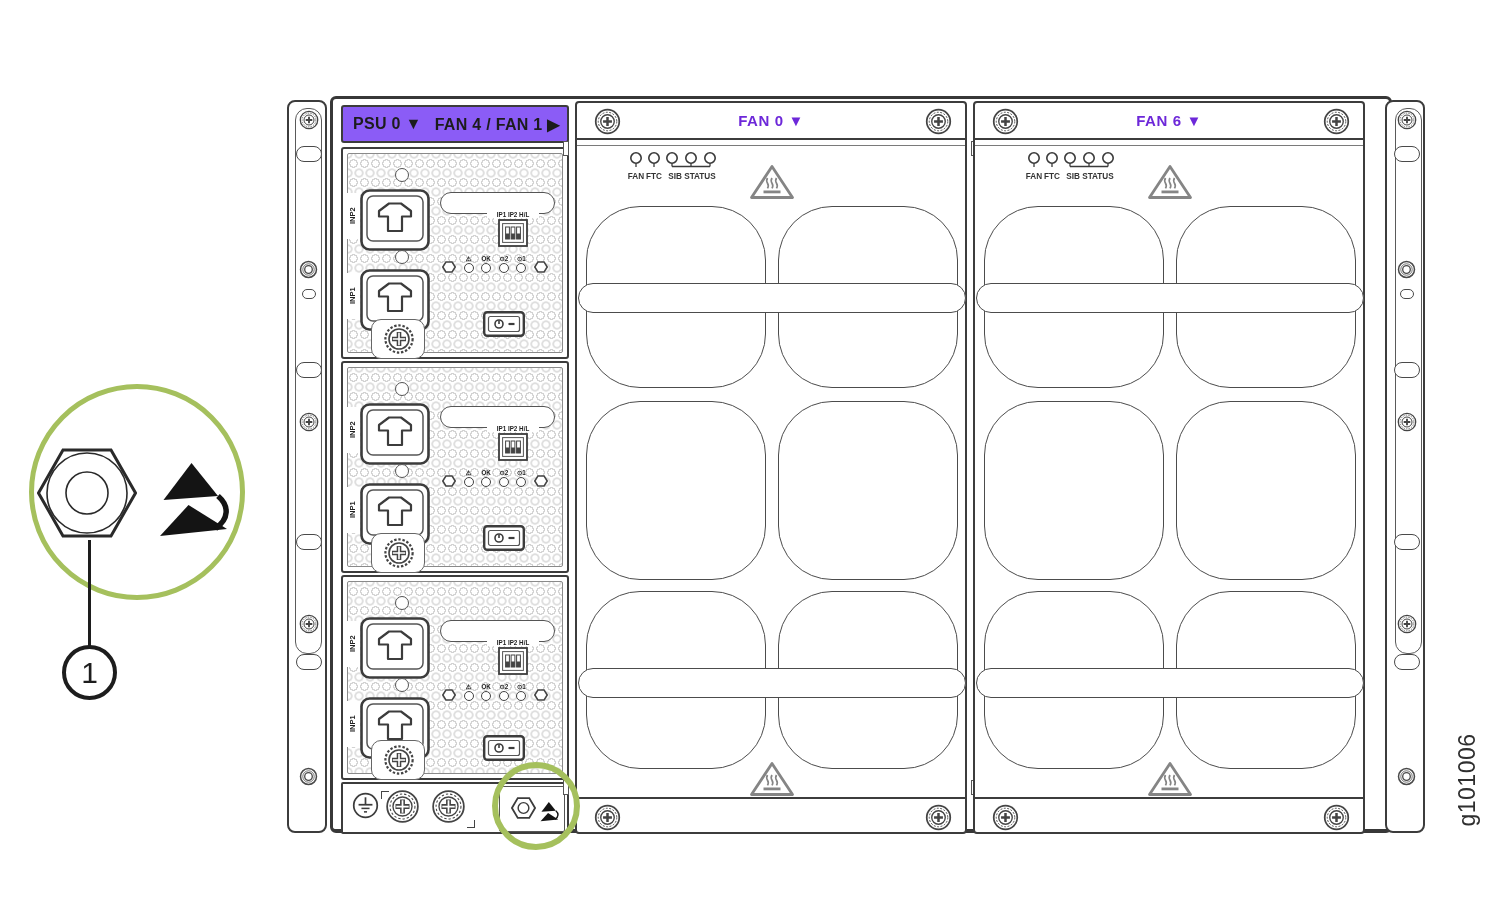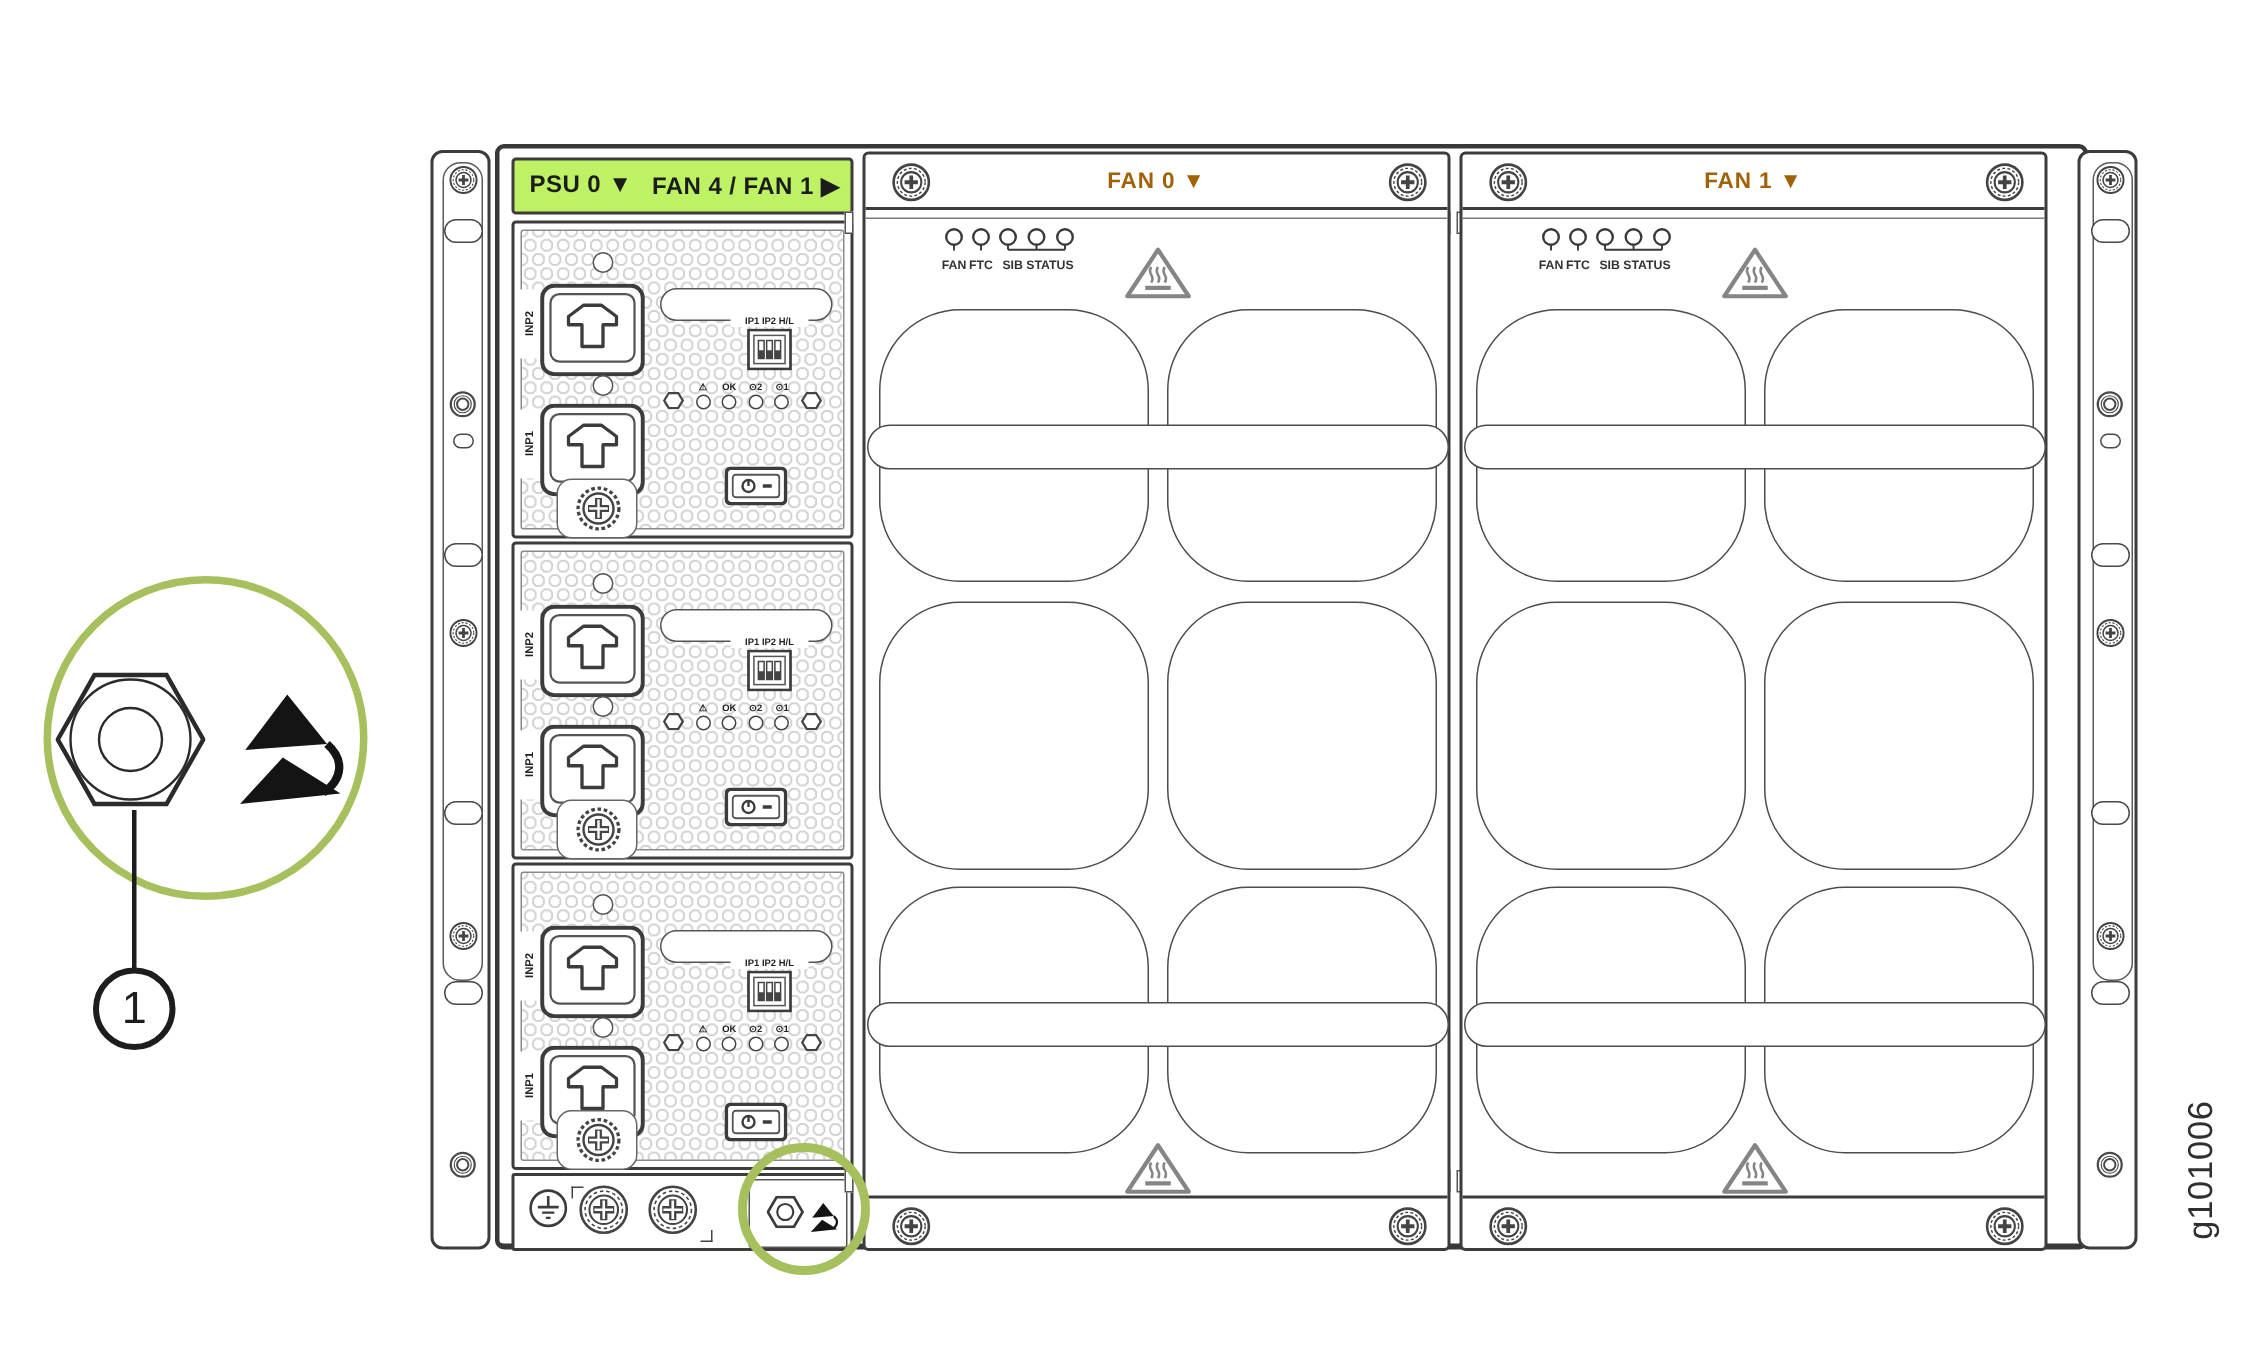--- a/index.html
+++ b/index.html
@@ -30,21 +30,21 @@
   .oval { width:26px; height:16px; border:1.5px solid #4a4a4a; border-radius:8px; background:#fff; }
   .soval { width:14px; height:10px; border:1.2px solid #4a4a4a; border-radius:5px; background:#fff; }
 
   
   #chassis { left:330px; top:96px; width:1062px; height:737px; background:#fff;
     border:3px solid #383838; border-bottom-width:4px; border-radius:6px; }
   .latch { position:absolute; width:6px; height:15px; border:1.5px solid #555; background:#fff; }
 
   
   #psu-header { left:8px; top:6px; width:228px; height:38px; border:2px solid #3c3c3c;
-    border-radius:3px; background:#bef264; display:flex; align-items:center;
+    border-radius:3px; background:#8b5cf6; display:flex; align-items:center;
     justify-content:space-between; padding:0 10px;gap:13px; }
   #psu-header span { font-size:16px; font-weight:600; letter-spacing:0.3px; color:#1c1c1c; white-space:nowrap; }
   .psu-module { left:8px; width:228px; border:2px solid #3c3c3c; border-radius:3px; background:#fff; }
   #psu-m1 { top:48px; height:212px; }
   #psu-m2 { top:262px; height:212px; }
   #psu-m3 { top:476px; height:205px; }
   .pm-inner { position:absolute; left:4px; top:4px; right:4px; bottom:4px;
     border:1px solid #8a8a8a; border-radius:2px;
     background-image:
       radial-gradient(circle, #fff 3.0px, #d2d2d2 3.2px 4.3px, rgba(0,0,0,0) 4.5px),
@@ -77,21 +77,21 @@
     border:1.5px solid #555; border-radius:2px; background:#fff; }
 
   
   .fan-tray { top:2px; width:392px; height:733px; border:2.5px solid #3c3c3c;
     border-radius:4px; background:#fff; }
   #fan-tray-0 { left:242px; }
   #fan-tray-1 { left:640px; }
   .traybar-top { position:absolute; left:0; top:0; right:0; height:37px;
     border-bottom:2px solid #3c3c3c; display:flex; align-items:center; justify-content:center; }
   .traybar-line { position:absolute; left:0; right:0; top:42px; height:1px; background:#7a7a7a; }
-  .tray-title { font-size:15px; font-weight:600; letter-spacing:0.6px; color:#a16207; }
+  .tray-title { font-size:15px; font-weight:600; letter-spacing:0.6px; color:#6d28d9; }
   .traybar-bot { position:absolute; left:0; bottom:0; right:0; height:35px;
     border-top:2px solid #3c3c3c; }
   .fb { position:absolute; width:180px; border:1.5px solid #4c4c4c; border-radius:54px; background:#fff; }
   .fb.c1 { left:9px; } .fb.c2 { left:201px; }
   .fb.rA { top:103px; height:182px; }
   .fb.rB { top:298px; height:179px; }
   .fb.rC { top:488px; height:178px; }
   .tray-handle { position:absolute; left:1px; width:388px; height:30px;
     border:1.5px solid #4c4c4c; border-radius:15px; background:#fff; }
   .th1 { top:180px; } .th2 { top:565px; }
@@ -459,21 +459,21 @@
       <svg class="abs" style="left:17px;top:701px" width="27" height="27">
           <use href="#sym-screw"></use>
         </svg>
       <svg class="abs" style="left:348px;top:701px" width="27" height="27">
           <use href="#sym-screw"></use>
         </svg>
     </div>
 
     <div class="abs fan-tray" id="fan-tray-1">
       <div class="traybar-top">
-        <span class="tray-title">FAN 1 ▼</span>
+        <span class="tray-title">FAN 6 ▼</span>
       </div>
       <svg class="abs" style="left:17px;top:5px" width="27" height="27">
           <use href="#sym-screw"></use>
         </svg>
       <svg class="abs" style="left:348px;top:5px" width="27" height="27">
           <use href="#sym-screw"></use>
         </svg>
       <div class="traybar-line"></div>
 
       <svg class="abs" style="left:45px;top:47px" width="110" height="34" viewBox="0 0 110 34">

